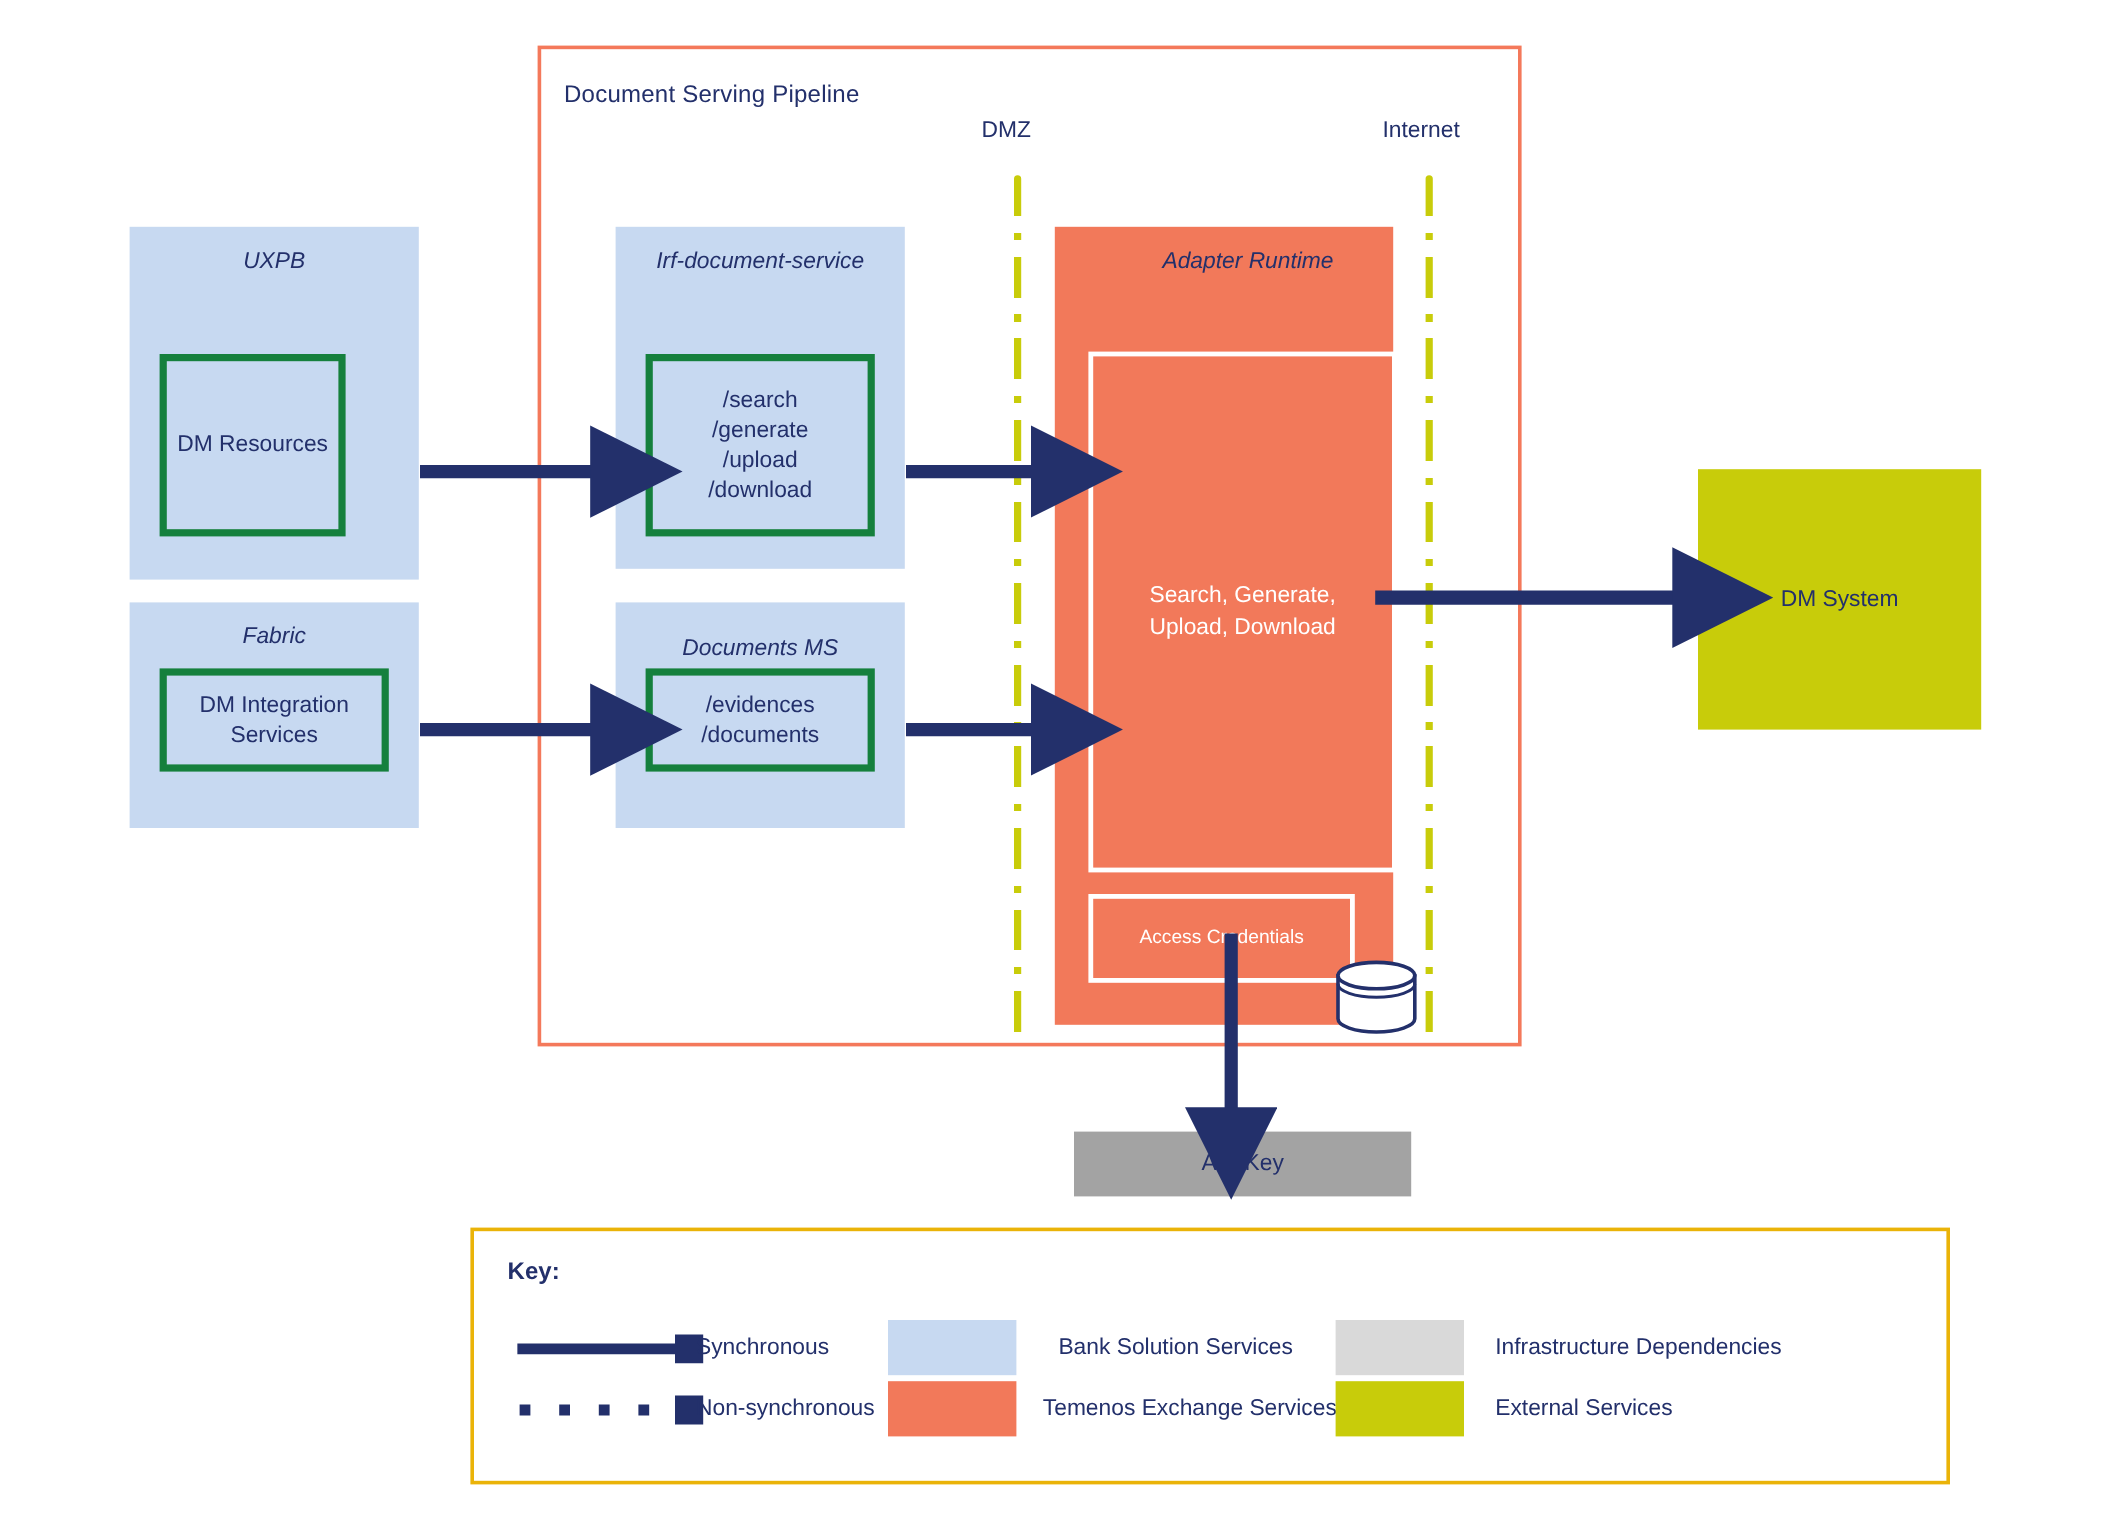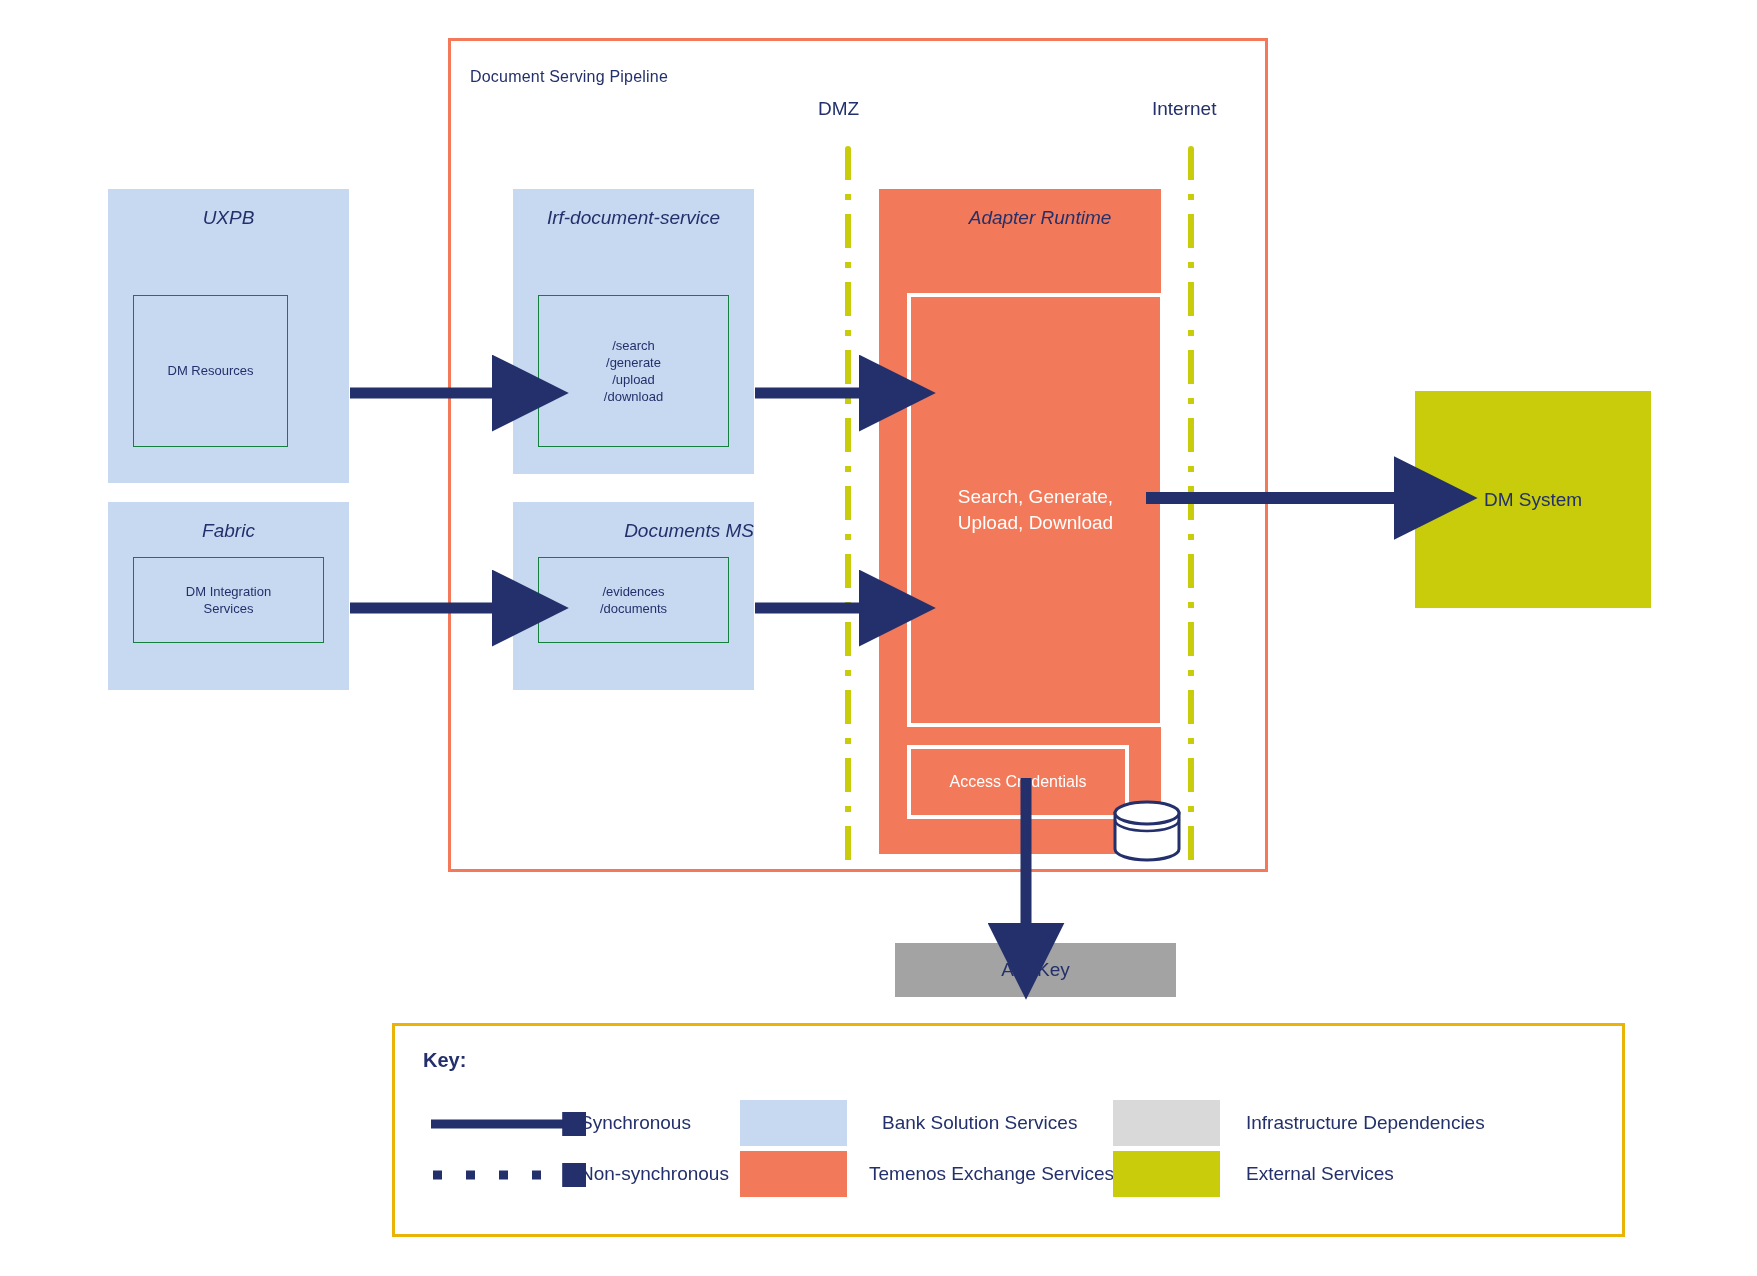--- a/index.html
+++ b/index.html
@@ -21,21 +21,21 @@
 
   
   .pipeline-box {
     left: 448px; top: 38px;
     width: 820px; height: 834px;
     border: 3px solid #F4795B;
     box-sizing: border-box;
   }
   .pipeline-title {
     left: 470px; top: 68px;
-    font-size: 16px;
+    font-size: 20px;
     color: #23306B;
     letter-spacing: 0.2px;
     white-space: nowrap;
   }
 
   
   .zone-label {
     font-size: 19px;
     color: #23306B;
     white-space: nowrap;
@@ -66,27 +66,27 @@
     position: absolute;
     left: 0; right: 0;
     text-align: center;
     font-style: italic;
     font-size: 19px;
     color: #23306B;
     white-space: nowrap;
   }
   .inner-box {
     position: absolute;
-    border: 1px solid #15803d;
-    box-sizing: border-box;
-    display: flex;
-    align-items: center;
-    justify-content: center;
-    text-align: center;
-    font-size: 13px;
+    border: 6px solid #15803d;
+    box-sizing: border-box;
+    display: flex;
+    align-items: center;
+    justify-content: center;
+    text-align: center;
+    font-size: 19px;
     color: #23306B;
     line-height: 1.32;
   }
 
   
   .box-uxpb   { left: 108px; top: 189px; width: 241px; height: 294px; }
   .box-uxpb .group-title { top: 18px; }
   .inner-dmres { left: 25px; top: 106px; width: 155px; height: 152px; }
 
   
@@ -94,21 +94,21 @@
   .box-fabric .group-title { top: 18px; }
   .inner-dmis { left: 25px; top: 55px; width: 191px; height: 86px; }
 
   
   .box-irf    { left: 513px; top: 189px; width: 241px; height: 285px; }
   .box-irf .group-title { top: 18px; }
   .inner-irf  { left: 25px; top: 106px; width: 191px; height: 152px; }
 
   
   .box-docms  { left: 513px; top: 502px; width: 241px; height: 188px; }
-  .box-docms .group-title { top: 18px; text-align: right; }
+  .box-docms .group-title { top: 28px; }
   .inner-docms{ left: 25px; top: 55px; width: 191px; height: 86px; }
 
   
   .box-adapter {
     left: 879px; top: 189px;
     width: 282px; height: 665px;
     background: #F2795A;
   }
   .adapter-title {
     position: absolute;

